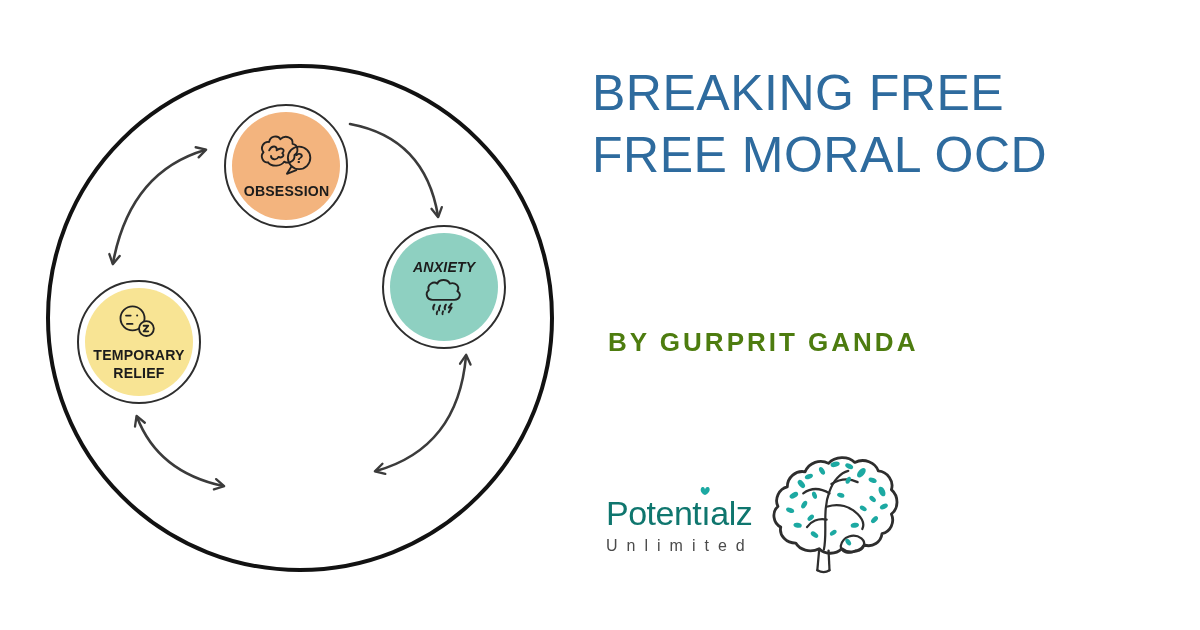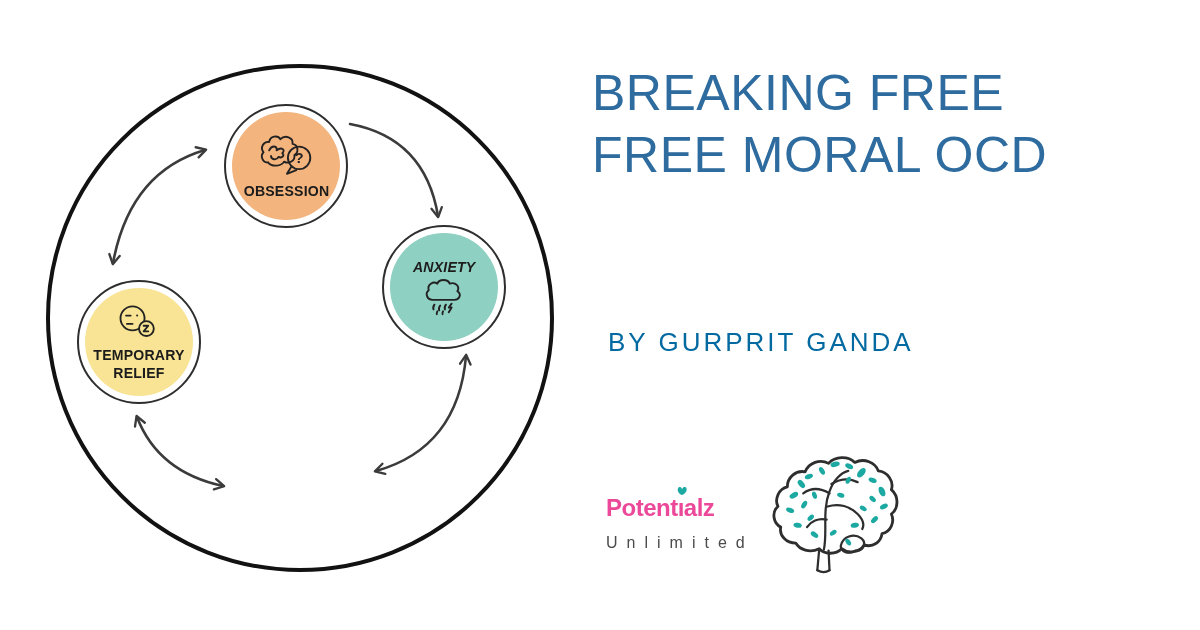--- a/index.html
+++ b/index.html
@@ -28,28 +28,28 @@
   #node-relief{left:77px;top:280px;}
   .node svg{display:block;}
   
   .page-title{
     position:absolute;left:592px;top:62px;width:540px;margin:0;
     font-size:50px;line-height:62px;font-weight:400;letter-spacing:.5px;color:#2e6b9e;
   }
   .page-title .line{display:block;}
   .byline{
     position:absolute;left:608px;top:327px;
-    font-size:26px;font-weight:400;letter-spacing:3px;color:#0369a1;
+    font-size:26px;font-weight:700;letter-spacing:3px;color:#4d7c0f;
   }
   .logo{position:absolute;left:606px;top:452px;display:flex;align-items:flex-start;gap:8px;}
   .logo-text{margin-top:44px;}
-  .logo-name{font-size:24px;font-weight:700;letter-spacing:-.5px;color:#ec4899;line-height:1;}
+  .logo-name{font-size:34px;font-weight:400;letter-spacing:-.5px;color:#0f766e;line-height:1;}
   .i-wrap{position:relative;display:inline-block;}
   .leaf-icon{position:absolute;left:-2px;top:-11px;}
-  .logo-sub{margin-top:14px;font-size:16px;font-weight:400;letter-spacing:9px;color:#4b4b4b;text-align:right;}
+  .logo-sub{margin-top:7px;font-size:16px;font-weight:400;letter-spacing:9px;color:#4b4b4b;text-align:right;}
 </style>
 </head>
 <body>
 
 <div class="card">
 
   <section class="diagram-panel">
 
     <svg class="cycle-svg" width="600" height="630" viewBox="0 0 600 630">
       <defs>

